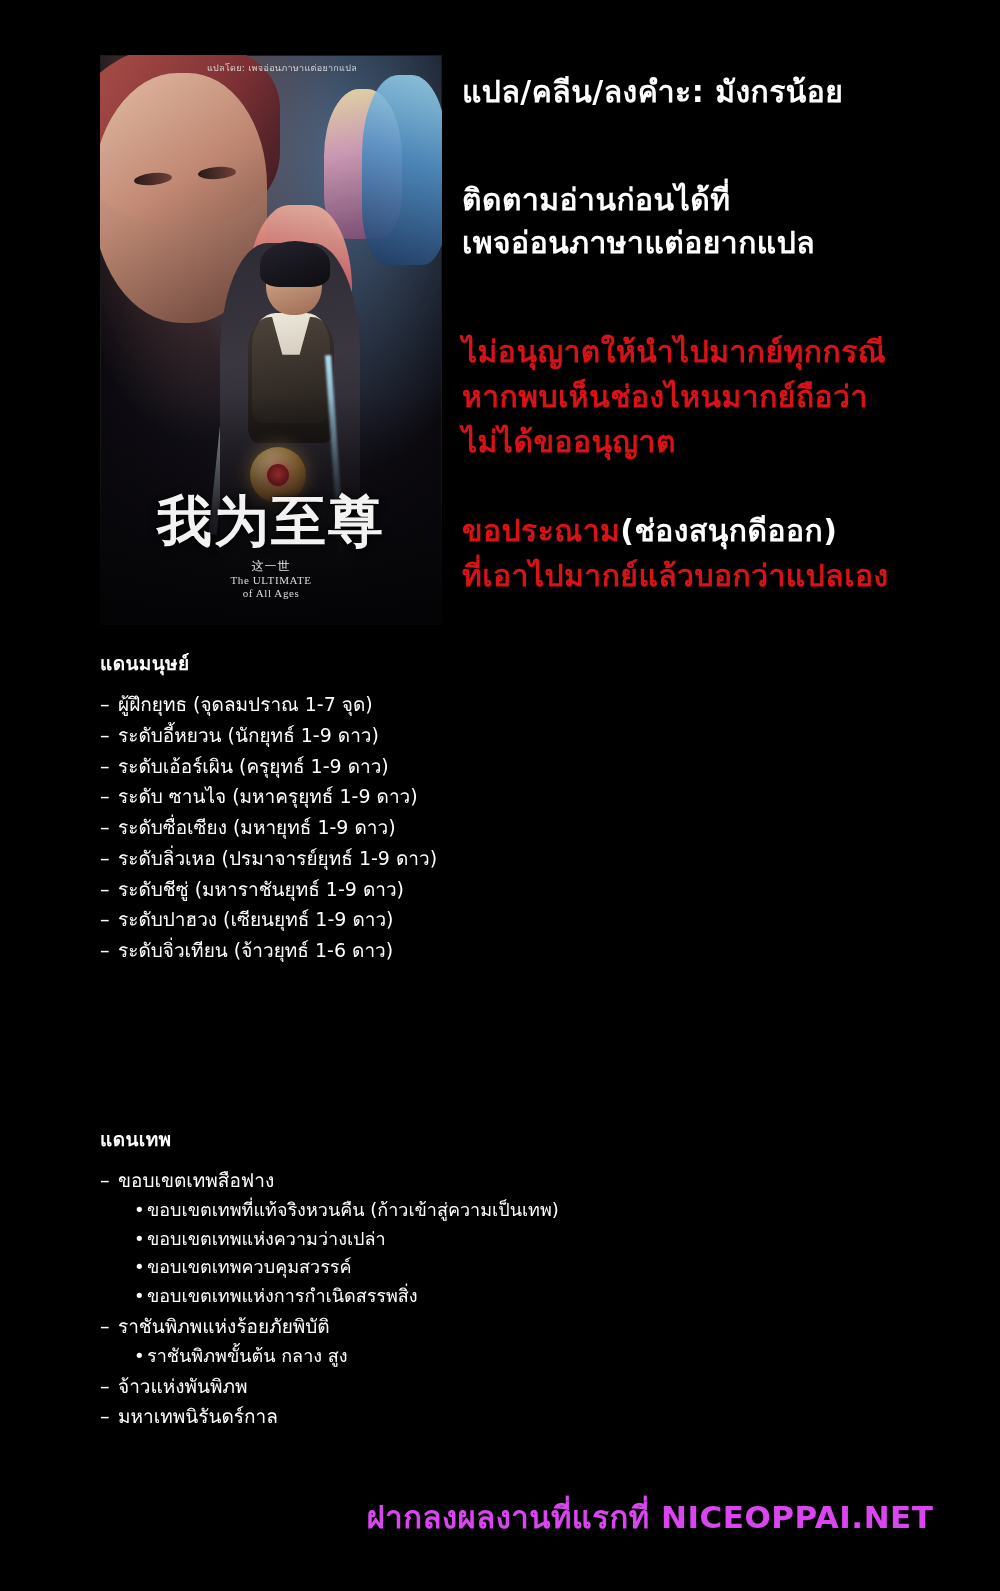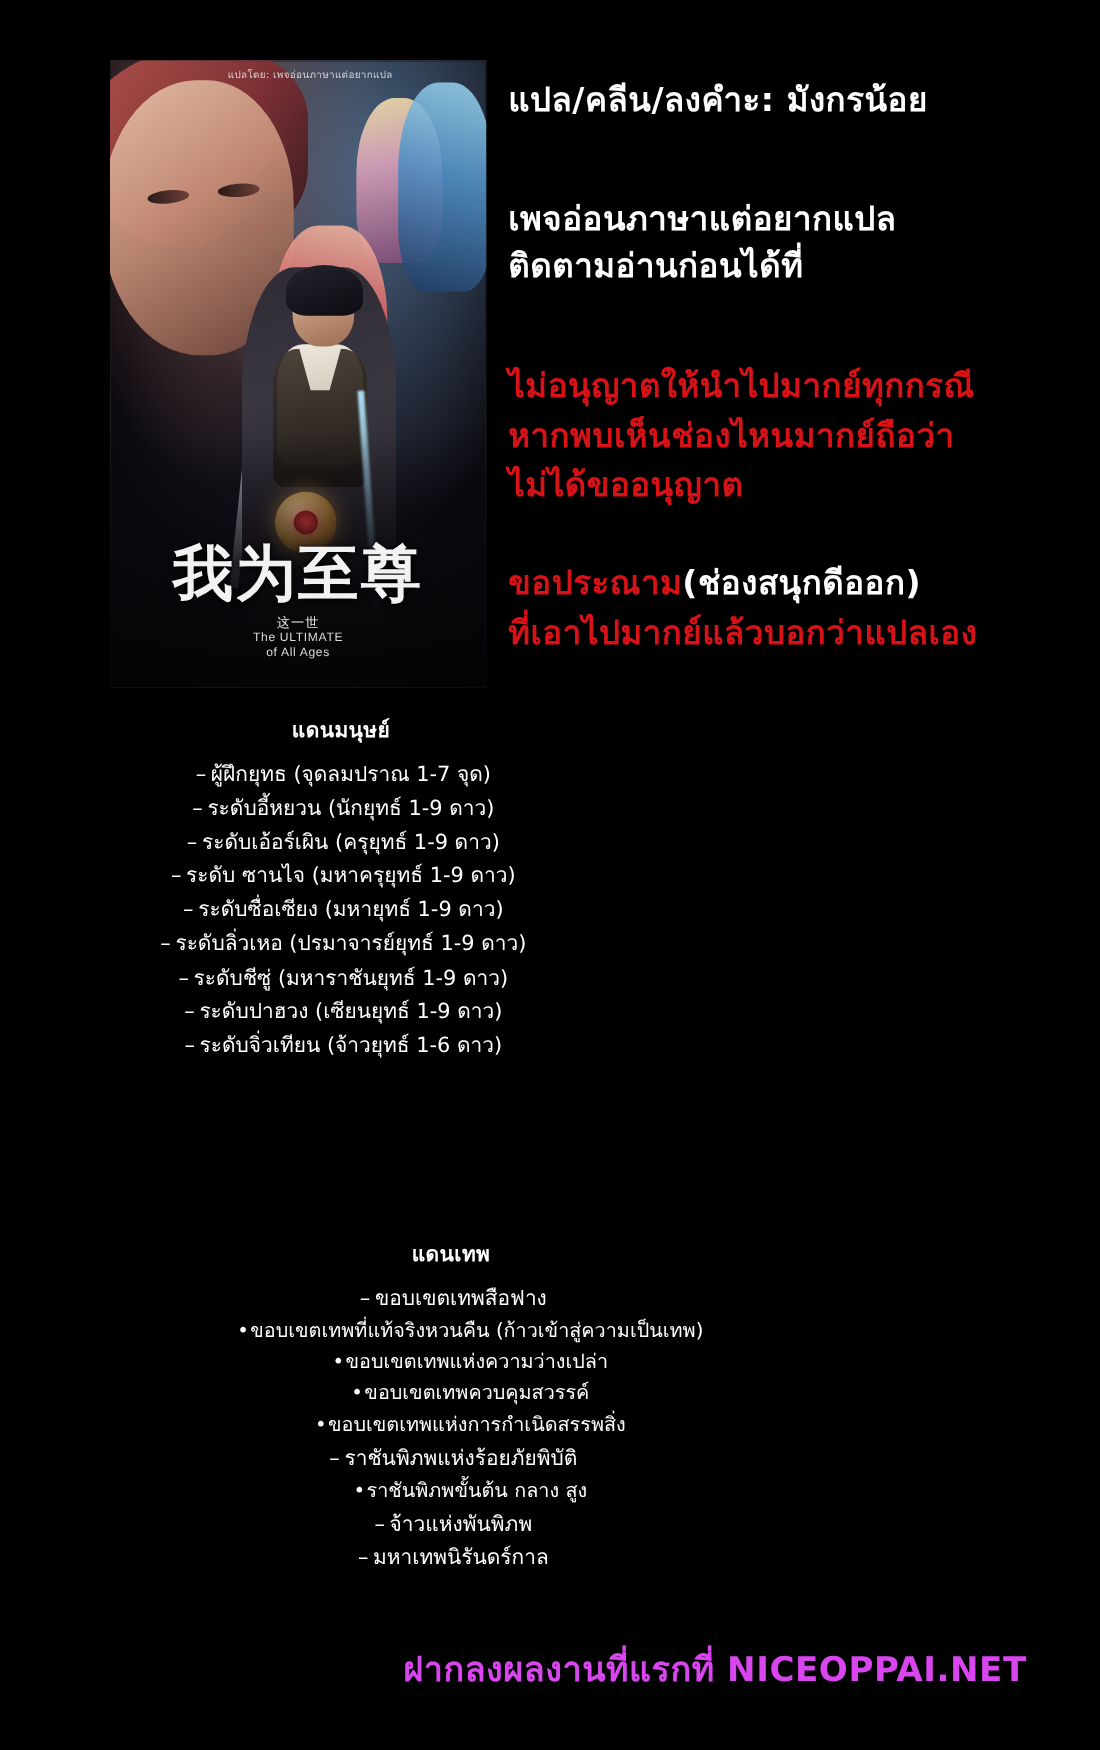--- a/index.html
+++ b/index.html
@@ -186,21 +186,21 @@
     text-align: center;
     font-size: 12px;
     color: #e6e6e6;
     letter-spacing: 1px;
   }
   .cov-sub-en {
     position: absolute;
     left: 0; bottom: 24px;
     width: 100%;
     text-align: center;
-    font-family: Liberation Sans, sans-serif;
+    font-family: Liberation Serif, serif;
     font-size: 11px;
     color: #dcdcdc;
     line-height: 1.25;
     letter-spacing: .6px;
   }
 
   
   .credits {
     position: absolute;
     left: 462px;
@@ -224,21 +224,20 @@
     line-height: 1.5;
     color: #d81216;
     letter-spacing: .5px;
   }
   .credits .line-red .hl-white { color: #ffffff; }
 
   
   .list-block {
     position: absolute;
     color: #ffffff;
-    text-align: center;
   }
   .block-human { left: 100px; top: 648px; width: 420px; }
   .block-god   { left: 100px; top: 1124px; width: 620px; }
   .sec-head {
     font-size: 19px;
     font-weight: 700;
     margin-bottom: 11px;
     letter-spacing: .4px;
   }
   .li {
@@ -297,22 +296,22 @@
     <div class="cov-title-cn">我为至尊</div>
     <div class="cov-sub-en">
       <span>The ULTIMATE</span><br>
       <span>of All Ages</span>
     </div>
   </div>
 
   <div class="credits">
     <div class="line-white">แปล/คลีน/ลงคำะ: มังกรน้อย</div>
     <div class="gap-lg"></div>
+    <div class="line-white">ติดตามอ่านก่อนได้ที่</div>
     <div class="line-white">เพจอ่อนภาษาแต่อยากแปล</div>
-    <div class="line-white">ติดตามอ่านก่อนได้ที่</div>
     <div class="gap-lg"></div>
     <div class="line-red">ไม่อนุญาตให้นำไปมากย์ทุกกรณี</div>
     <div class="line-red">หากพบเห็นช่องไหนมากย์ถือว่า</div>
     <div class="line-red">ไม่ได้ขออนุญาต</div>
     <div class="gap-md"></div>
     <div class="line-red">
       <span>ขอประณาม</span><span class="hl-white">(ช่องสนุกดีออก)</span>
     </div>
     <div class="line-red">ที่เอาไปมากย์แล้วบอกว่าแปลเอง</div>
   </div>

